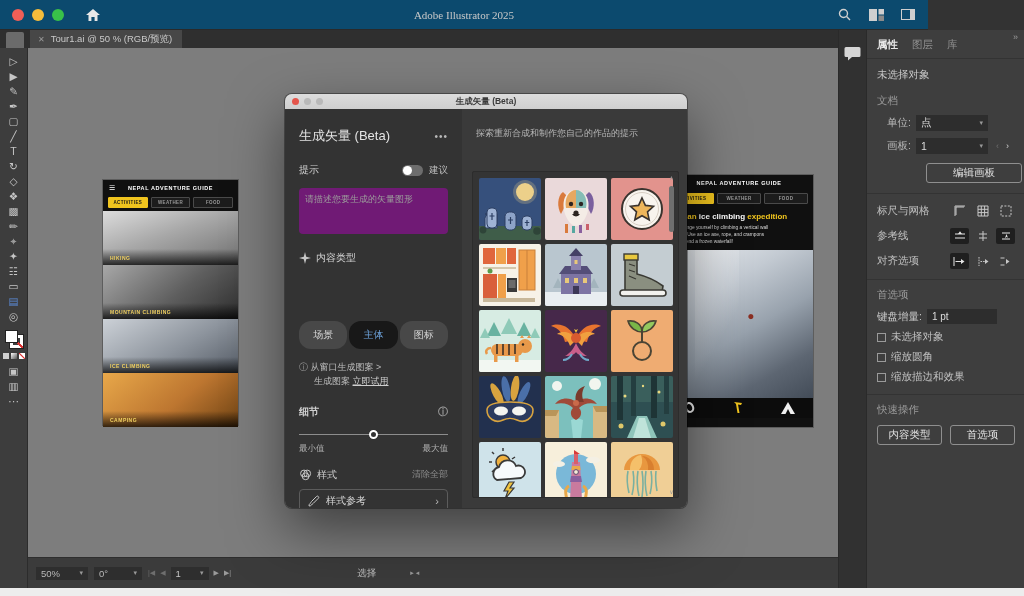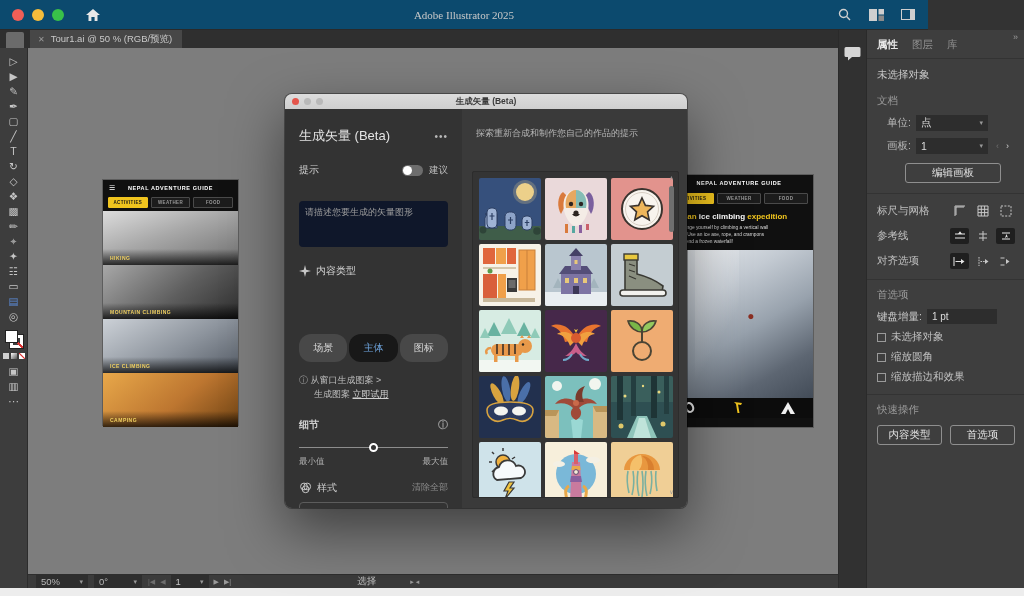--- a/index.html
+++ b/index.html
@@ -60,21 +60,21 @@
   .ab2-h1 { font-size:8px; font-weight:bold; }
   .ab2-body { color:#d8d8d8; font-size:4.8px; line-height:1.5; padding:1px 8px 4px; }
   .ab2-photo { position:relative; height:148px; background:
     radial-gradient(circle at 58% 45%, #8a2f23 0 2px, transparent 3px),
     linear-gradient(150deg,#eef1f4 0%,#c3cad2 30%,#98a2ad 55%,#5d6672 80%,#434c58 100%); }
   .ab2-photo:after{ content:""; position:absolute; left:20%; top:0; width:30%; height:100%;
     background:linear-gradient(120deg,rgba(255,255,255,.35),transparent 60%); }
   .ab2-bar { height:20px; background:#0c0c0c; display:flex; align-items:center; justify-content:space-around; }
 
   
-  .statusbar { position:absolute; left:0; bottom:0; width:100%; height:14px; background:#3b3b3b;
+  .statusbar { position:absolute; left:0; bottom:0; width:100%; height:31px; background:#3b3b3b;
     border-top:1px solid #2e2e2e; display:flex; align-items:center; color:#b8b8b8; font-size:9.5px; gap:6px; padding-left:8px; }
   .sb-field { background:#2e2e2e; height:13px; display:flex; align-items:center; padding:0 5px; gap:8px; }
   .sb-car { font-size:7px; color:#9a9a9a; }
   .sb-nav { display:flex; align-items:center; gap:5px; font-size:7px; color:#9a9a9a; }
   .sb-nav .dim { color:#6e6e6e; }
   .sb-mode { margin-left:120px; font-size:9.5px; color:#c0c0c0; }
   .sb-pair { margin-left:28px; font-size:7px; color:#9a9a9a; }
   .bottom-strip { position:absolute; left:0; top:588px; width:1024px; height:8px; background:#ededed; }
 
   
@@ -88,21 +88,21 @@
   .ptab2.active { color:#e8e8e8; font-weight:bold; }
   .p-sec { padding:0 10px; }
   .p-label-dim { color:#9a9a9a; }
   .p-row { display:flex; align-items:center; margin-top:7px; }
   .p-row .rl { width:34px; text-align:right; margin-right:5px; color:#b8b8b8; }
   .p-select { background:#2d2d2d; height:16px; flex:0 0 72px; display:flex; align-items:center; justify-content:space-between; padding:0 5px; color:#dcdcdc; }
   .p-select .car { font-size:7px; color:#9a9a9a; }
   .pager { margin-left:8px; color:#cfcfcf; font-size:9px; display:flex; gap:7px; }
   .pager .dim{ color:#6e6e6e; }
   .btn-outline { border:1px solid #8f8f8f; border-radius:3px; color:#e0e0e0; text-align:center; padding:2px 0; font-size:10.5px; }
-  .edit-ab { margin:9px 0 0 28px; width:96px; }
+  .edit-ab { margin:9px 0 0 49px; width:96px; }
   .hr { border-top:1px solid #333; margin:10px 0 0; }
   .iconrow { display:flex; align-items:center; justify-content:space-between; margin-top:9px; }
   .ibgroup { display:flex; gap:4px; }
   .ibtn { width:19px; height:16px; display:flex; align-items:center; justify-content:center; border-radius:2px; }
   .ibtn.on { background:#1f1f1f; }
   .kb-row { display:flex; align-items:center; gap:5px; margin-top:7px; }
   .kb-input { background:#2d2d2d; border:none; color:#dcdcdc; width:70px; height:15px; font-size:10px; padding:0 5px; font-family:inherit; }
   .chk { display:flex; align-items:center; gap:5px; margin-top:6px; color:#c0c0c0; }
   .chk .box { width:9px; height:9px; border:1px solid #9a9a9a; background:transparent; }
   .qa-btns { display:flex; gap:8px; margin-top:8px; }
@@ -119,21 +119,21 @@
   .dlg-body { display:flex; height:399px; }
   .dlg-left { width:177px; background:#333333; padding:12px 14px; position:relative; color:#cfcfcf; }
   .dlg-right { flex:1; background:#3a3a3a; padding:12px 14px; position:relative; }
 
   .gv-head { display:flex; justify-content:space-between; align-items:center; color:#e4e4e4; font-size:13px; margin-top:6px; }
   .gv-more { color:#b8b8b8; font-size:10px; letter-spacing:1px; }
   .prompt-row { display:flex; align-items:center; margin-top:18px; font-size:10px; color:#cfcfcf; }
   .toggle { margin-left:auto; width:21px; height:11px; background:#6d6d6d; border-radius:6px; position:relative; }
   .toggle .knob { position:absolute; left:1px; top:1px; width:9px; height:9px; border-radius:50%; background:#fff; }
   .sugg { margin-left:6px; font-size:9.5px; color:#bdbdbd; }
-  .prompt-area { margin-top:24px; width:100%; height:46px; background:#0f172a; border:none; border-radius:4px;
+  .prompt-area { margin-top:11px; width:100%; height:46px; background:#701a75; border:none; border-radius:4px;
     font-size:9px; color:#cfcfcf; padding:5px 6px; resize:none; font-family:inherit; }
   .prompt-area::placeholder { color:#9b9b9b; }
   .ctype-head { display:flex; align-items:center; gap:5px; margin-top:13px; font-size:10px; color:#d0d0d0; }
   .ctype-btns { display:flex; gap:2px; margin-top:8px; }
   .ctype-btn { flex:1; height:28px; background:#484848; color:#d6d6d6; font-size:10px;
     display:flex; align-items:center; justify-content:center; border-radius:12px;margin-top:48px; }
   .ctype-btn.sel { background:#181818; color:#6ea4dd; }
   .infoblock { margin-top:11px; font-size:9px; color:#bdbdbd; line-height:1.6; }
   .infoblock .l2 { margin-left:15px; }
   .link-u { text-decoration:underline; color:#cfcfcf; }

